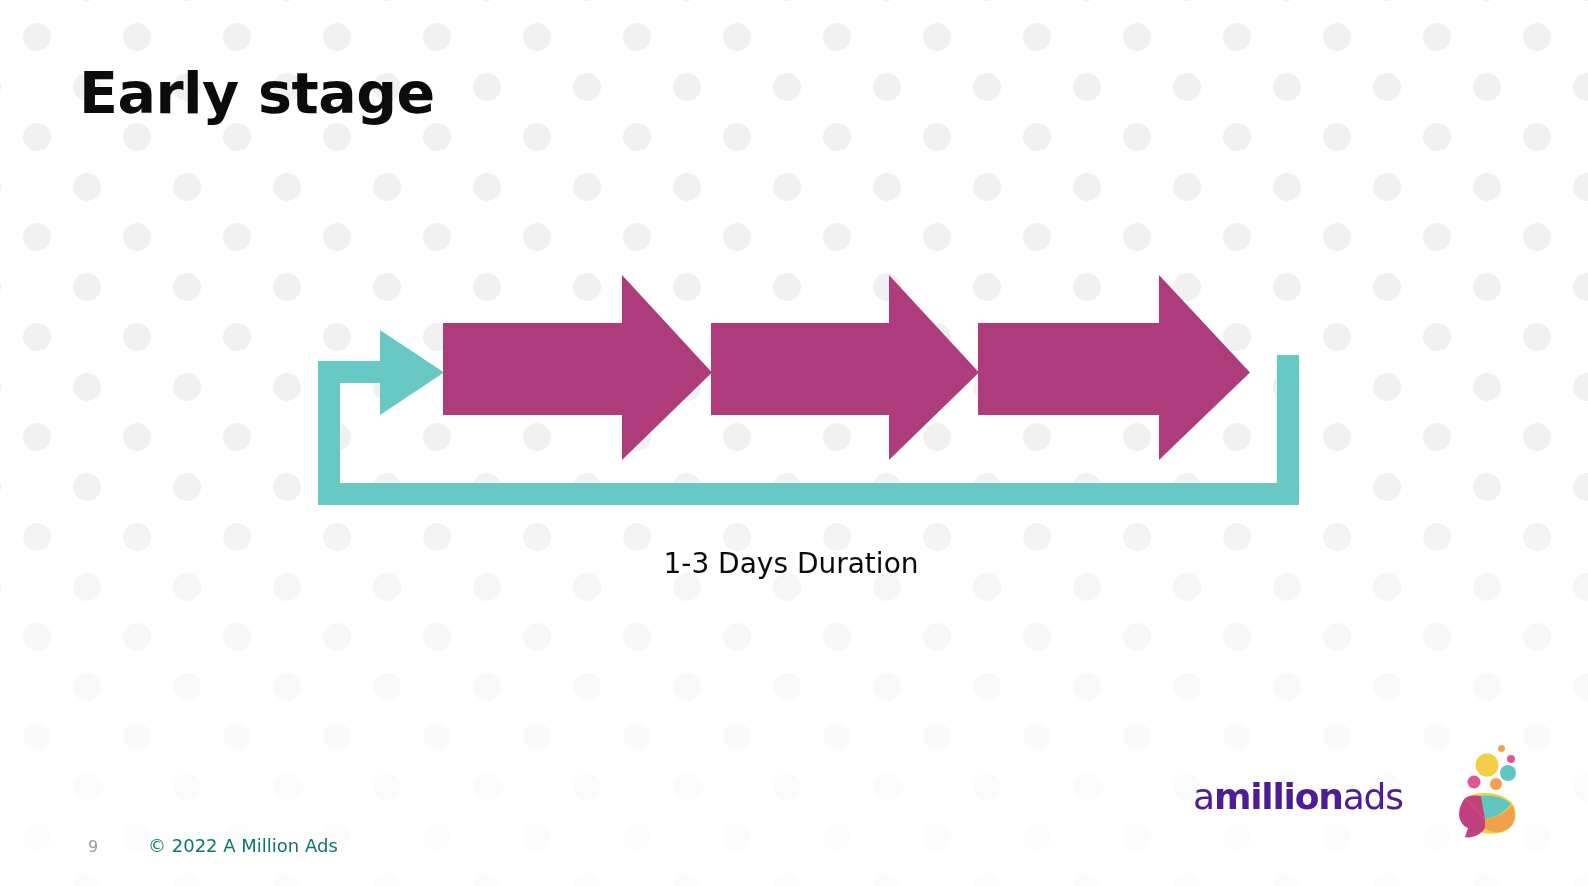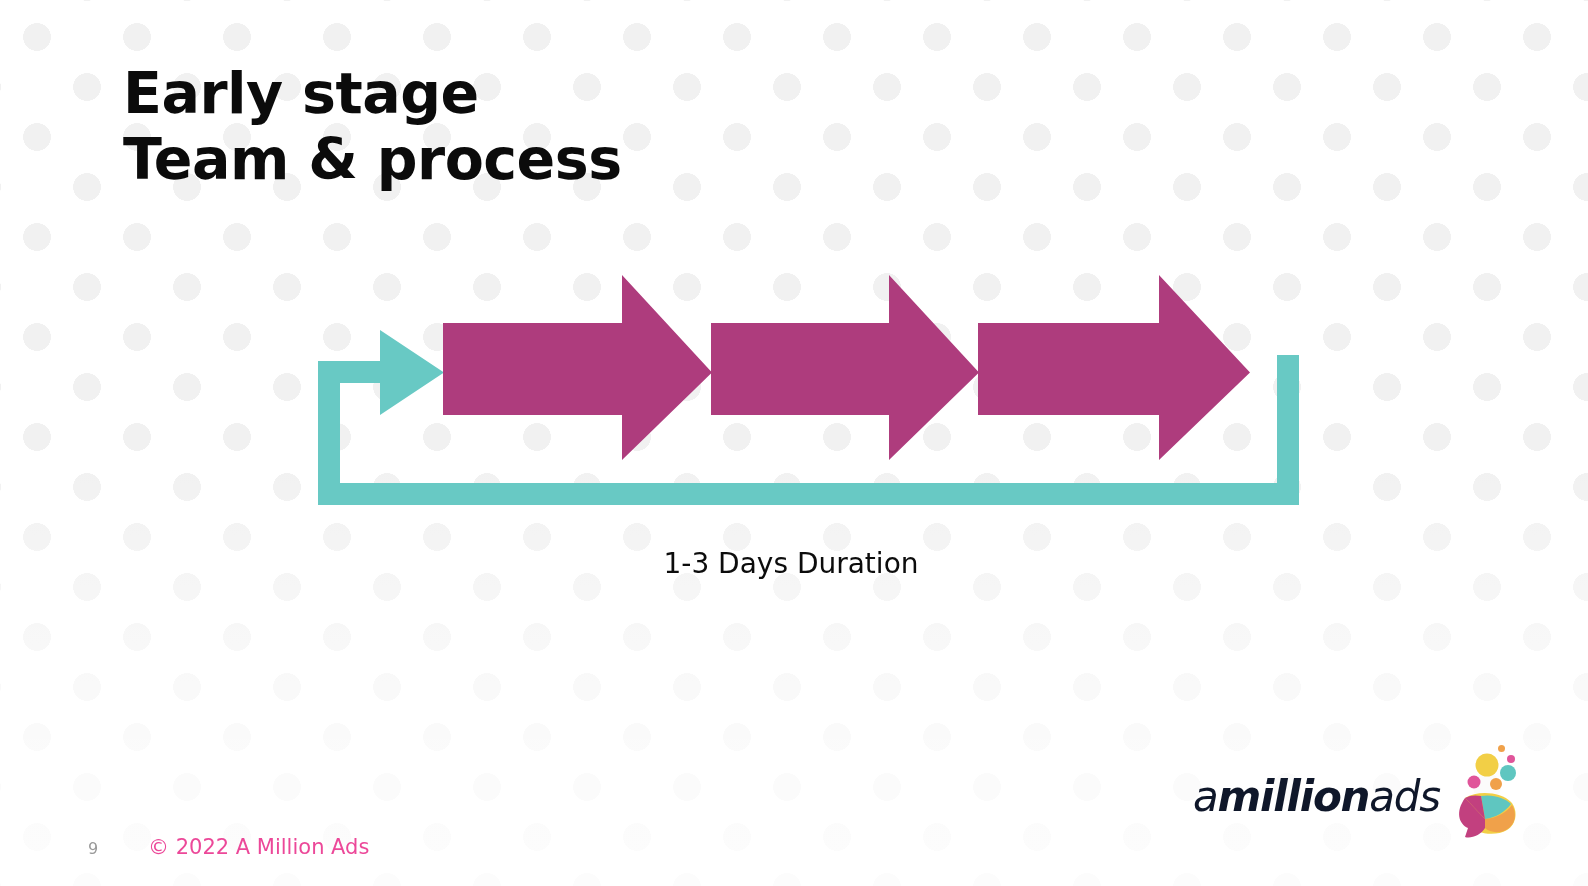--- a/index.html
+++ b/index.html
@@ -41,21 +41,20 @@
        rgba(255,255,255,0.80) 100%);
     pointer-events: none;
   }
 
   
   .title-block {
     position: absolute;
     left: 79px;
     top: 60px;
     z-index: 5;
-    margin-left: 44px;
   }
   .title-line {
     font-family: "DejaVu Sans", sans-serif;
     font-weight: bold;
     font-size: 57px;
     line-height: 66px;
     color: #0b0b0b;
     letter-spacing: -0.5px;
     white-space: nowrap;
   }
@@ -106,64 +105,62 @@
     align-items: baseline;
     z-index: 6;
   }
   .footer-page {
     font-size: 16px;
     color: #9a9a9a;
     font-family: "DejaVu Sans", sans-serif;
     width: 60px;
   }
   .footer-copy {
-    font-size: 21px;
-    color: #ec4899;
+    font-size: 18px;
+    color: #0f766e;
     font-family: "DejaVu Sans", sans-serif;
   }
 
   
   .logo {
     position: absolute;
     left: 1193px;
     top: 744px;
     width: 320px;
     height: 100px;
     z-index: 6;
   }
   .logo-wordmark {
     position: absolute;
     left: 0;
     top: 28px;
     font-family: "DejaVu Sans", sans-serif;
-    font-size: 42px;
+    font-size: 36px;
     line-height: 50px;
-    color: #0f172a;
+    color: #4c1d95;
     letter-spacing: -1.2px;
     white-space: nowrap;
-    font-style: italic;
   }
   .logo-wordmark .lw-bold { font-weight: bold; }
   .logo-mark {
     position: absolute;
     left: 252px;
     top: -4px;
   }
 </style>
 </head>
 <body>
 
 <div class="slide">
 
   <div class="dot-pattern"></div>
   <div class="dot-fade"></div>
 
   <div class="title-block">
     <div class="title-line">Early stage</div>
-    <div class="title-line">Team &amp; process</div>
   </div>
 
   <svg class="diagram" viewBox="0 0 1588 886" width="1588" height="886" xmlns="http://www.w3.org/2000/svg">
 
     <g>
       <path d="M1299,355
                L1299,505
                L318,505
                L318,361
                L380,361

